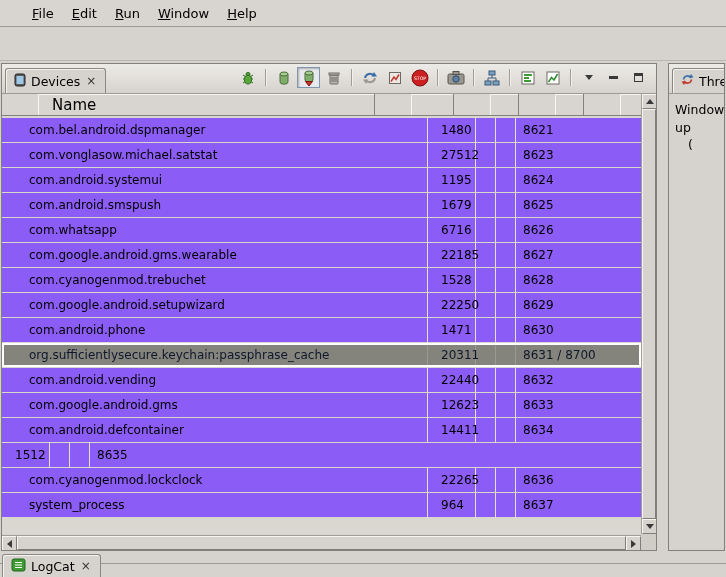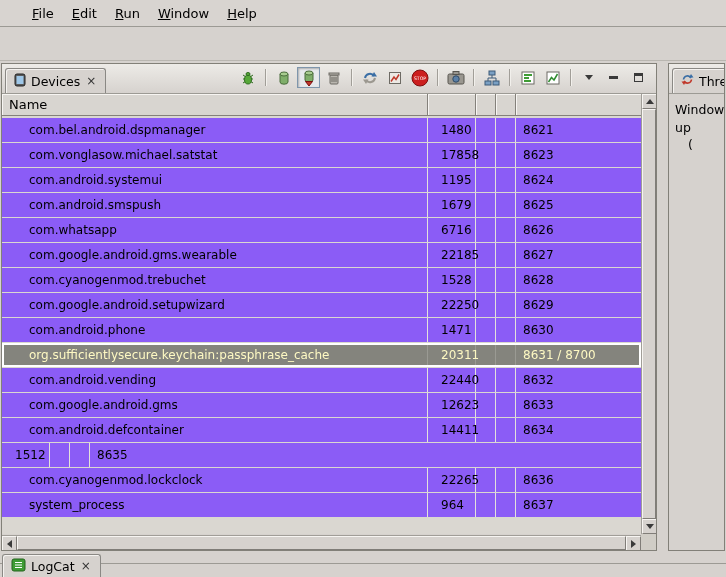--- a/index.html
+++ b/index.html
@@ -67,44 +67,45 @@
   .min-bar { width:9px; height:3px; background:#3a3a3a; }
   .max-box { width:9px; height:9px; border:1px solid #3a3a3a; border-top:3px solid #3a3a3a; }
 
   
   .table-wrap { position:relative; flex:1; background:#d6d2ce; }
   .table-header {
     position:absolute; top:0; left:0; right:15px; height:22px; display:flex;
     background:#d8d5d0; border-bottom:1px solid #84817b;
   }
   .hcell {
-    height:100%; display:flex; align-items:center; padding:0 7px;
+    height:100%; display:flex; align-items:center; padding:0 14px;
     border-right:1px solid #84817b;
     box-shadow: inset 1px 1px 0 #f7f5f2;
-    font-size:13px;
+    font-size:15px;
+    margin-left:36px;
   }
   .col-name { width:426px; }
   .col-pid  { width:48px; padding-left:13px; }
   .col-a    { width:20px; }
   .col-b    { width:20px; }
   .col-port { flex:1; padding-left:7px; border-right:none; }
 
   .table-body {
     position:absolute; top:22px; left:0; right:15px; bottom:16px;
     background:#dad7d1; overflow:hidden; padding-top:2px;
   }
   .trow {
     height:24px; margin-bottom:1px; display:flex; align-items:center;
     background:#8b5cf6;
   }
   .trow .cell { height:100%; display:flex; align-items:center; border-right:1px solid #e3e1dc; }
   .trow .cell.col-name { padding-left:27px; }
   .trow .cell.col-port { border-right:none; }
   .trow.selected {
-    background:#84847d; color:#fef9c3;
+    background:#84847d; color:#0f172a;
     outline:2px solid #fff; outline-offset:-2px;
   }
   .trow.selected .cell { border-right-color:#9a9a93; }
 
   
   .vscroll {
     position:absolute; top:0; right:0; bottom:16px; width:15px;
     background:#cac7c0; border-left:1px solid #a19e98;
     display:flex; flex-direction:column;
   }
@@ -287,21 +288,21 @@
   <div class="trow">
     <div class="cell col-name">com.bel.android.dspmanager</div>
     <div class="cell col-pid">1480</div>
     <div class="cell col-a"></div>
     <div class="cell col-b"></div>
     <div class="cell col-port">8621</div>
   </div>
 
   <div class="trow">
     <div class="cell col-name">com.vonglasow.michael.satstat</div>
-    <div class="cell col-pid">17858</div>
+    <div class="cell col-pid">27512</div>
     <div class="cell col-a"></div>
     <div class="cell col-b"></div>
     <div class="cell col-port">8623</div>
   </div>
 
   <div class="trow">
     <div class="cell col-name">com.android.systemui</div>
     <div class="cell col-pid">1195</div>
     <div class="cell col-a"></div>
     <div class="cell col-b"></div>

